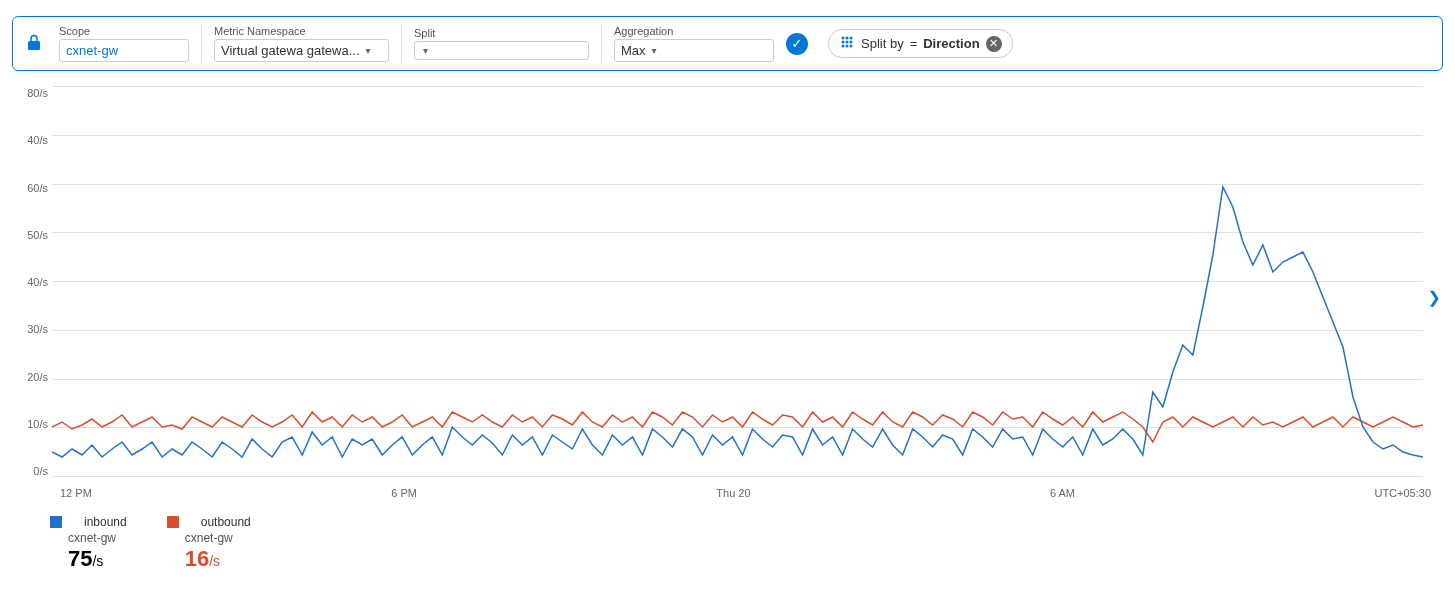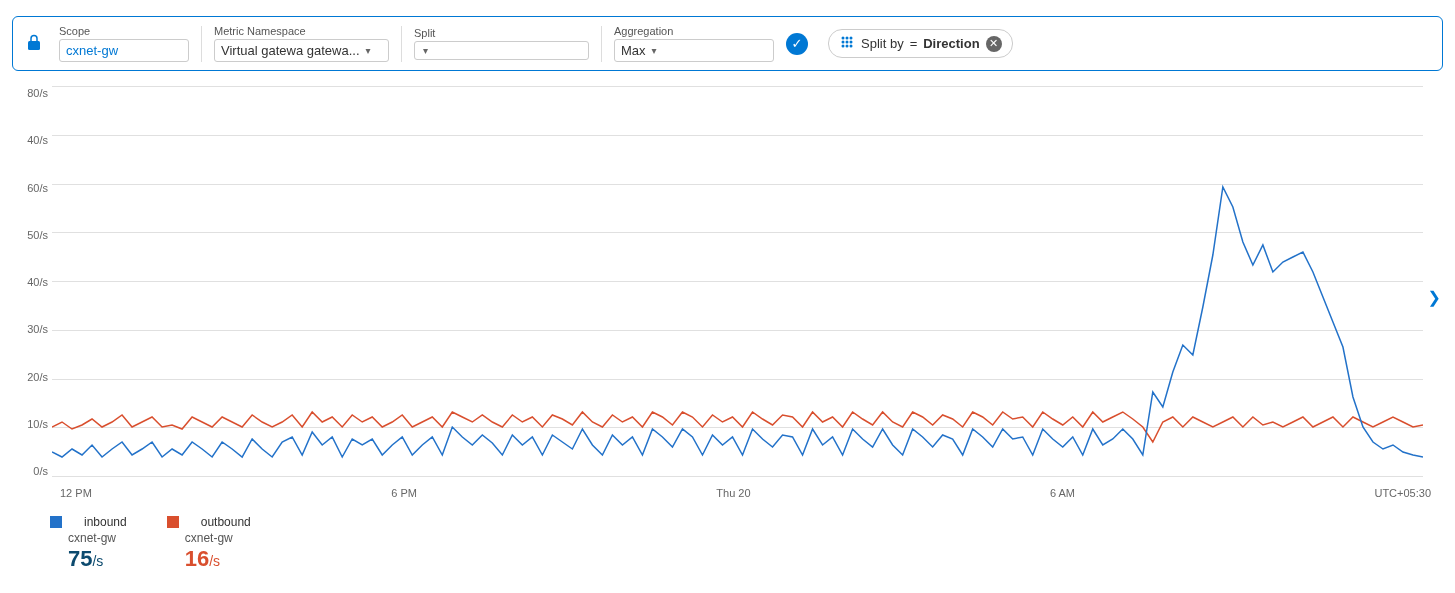--- a/index.html
+++ b/index.html
@@ -352,21 +352,21 @@
   <span class="chevron-right">❯</span>
 </div>
 
 <div class="legend-area">
   <div class="legend-item">
     <div class="legend-header">
       <div class="legend-color-box" style="background:#2372c9;"></div>
       <span>inbound</span>
     </div>
     <span class="legend-sub">cxnet-gw</span>
-    <div class="legend-value" style="color:#0c4a6e;">
+    <div class="legend-value" style="color:#000000;">
       <span>75</span><span class="unit">/s</span>
     </div>
   </div>
 
   <div class="legend-item">
     <div class="legend-header">
       <div class="legend-color-box" style="background:#d94f2e;"></div>
       <span>outbound</span>
     </div>
     <span class="legend-sub">cxnet-gw</span>

